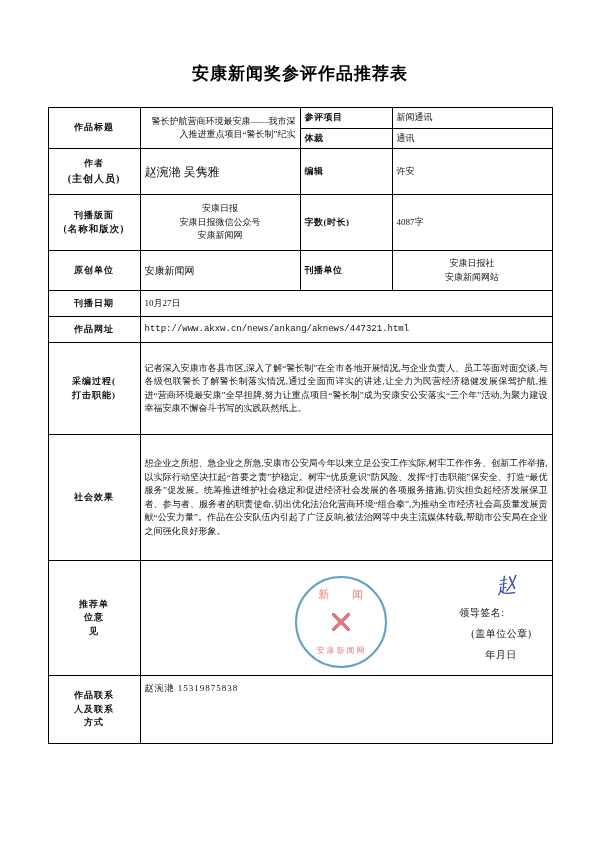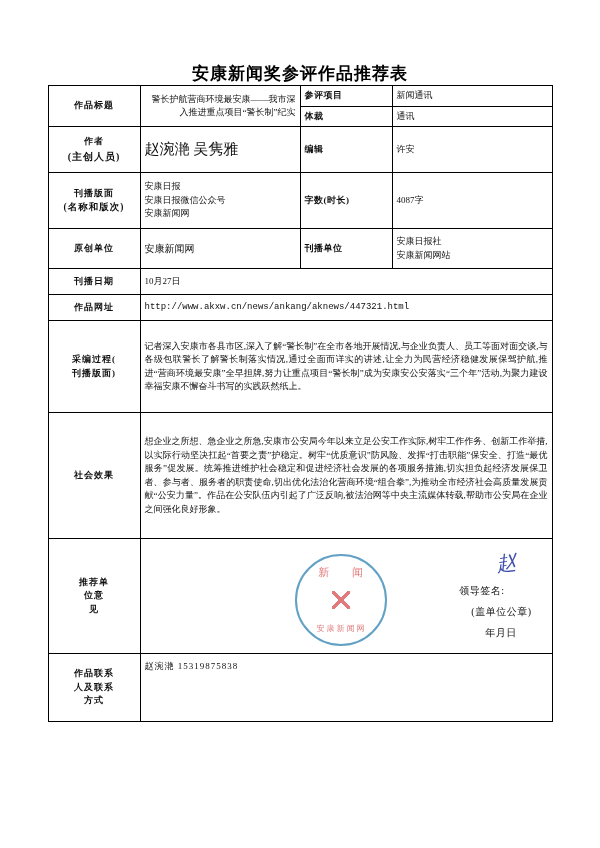--- a/index.html
+++ b/index.html
@@ -20,20 +20,21 @@
     height: 848px;
     position: relative;
     box-sizing: border-box;
   }
   .doc-title {
     text-align: center;
     font-size: 17px;
     font-weight: bold;
     letter-spacing: 1px;
     margin-top: 62px;
+    margin-bottom: 22px;
     color: #000;
   }
   table.form {
     border-collapse: collapse;
     width: 504px;
     margin: 0 auto;
     table-layout: fixed;
   }
   table.form td {
     border: 1px solid #000;
@@ -66,20 +67,21 @@
     line-height: 1.62;
     padding: 6px 7px;
   }
   .mono {
     font-family: "Liberation Mono", "DejaVu Sans Mono", monospace;
     font-size: 8px;
     letter-spacing: 0;
     margin-top: 48px;
   }
   .cell-multi {
+    text-align: center;
     line-height: 1.7;
     font-size: 10px;
   }
   .pad-l {
     padding-left: 8px;
     text-align: left;
   }
   .title-cell {
     font-size: 9.5px;
     line-height: 1.6;
@@ -204,21 +206,21 @@
       <tr>
         <td class="lbl-sm">体裁</td>
         <td class="ctr">通讯</td>
       </tr>
 
       <tr style="height:46px">
         <td class="lbl">
           <div>作者</div>
           <div style="font-size:10px">(主创人员)</div>
         </td>
-        <td class="ctr" style="font-size:15px">赵涴滟 吴隽雅</td>
+        <td class="ctr" style="font-size:12px">赵涴滟 吴隽雅</td>
         <td class="lbl-sm">编辑</td>
         <td class="ctr">许安</td>
       </tr>
 
       <tr style="height:56px">
         <td class="lbl">
           <div>刊播版面</div>
           <div style="font-size:9.5px">(名称和版次)</div>
         </td>
         <td class="cell-multi">
@@ -246,21 +248,21 @@
       </tr>
 
       <tr style="height:26px">
         <td class="lbl">作品网址</td>
         <td colspan="3" class="mono pad-l">http://www.akxw.cn/news/ankang/aknews/447321.html</td>
       </tr>
 
       <tr style="height:92px">
         <td class="lbl">
           <div>采编过程(</div>
-          <div>刊播版面)</div>
+          <div>打击职能)</div>
         </td>
         <td colspan="3" class="just">记者深入安康市各县市区,深入了解“警长制”在全市各地开展情况,与企业负责人、员工等面对面交谈,与各级包联警长了解警长制落实情况,通过全面而详实的讲述,让全力为民营经济稳健发展保驾护航,推进“营商环境最安康”全早担牌,努力让重点项目“警长制”成为安康安公安落实“三个年”活动,为聚力建设幸福安康不懈奋斗书写的实践跃然纸上。</td>
       </tr>
 
       <tr style="height:126px">
         <td class="lbl">社会效果</td>
         <td colspan="3" class="just">想企业之所想、急企业之所急,安康市公安局今年以来立足公安工作实际,树牢工作作务、创新工作举措,以实际行动坚决扛起“首要之责”护稳定。树牢“优质意识”防风险、发挥“打击职能”保安全、打造“最优服务”促发展。统筹推进维护社会稳定和促进经济社会发展的各项服务措施,切实担负起经济发展保卫者、参与者、服务者的职责使命,切出优化法治化营商环境“组合拳”,为推动全市经济社会高质量发展贡献“公安力量”。作品在公安队伍内引起了广泛反响,被法治网等中央主流媒体转载,帮助市公安局在企业之间强化良好形象。</td>
       </tr>
 
       <tr>

